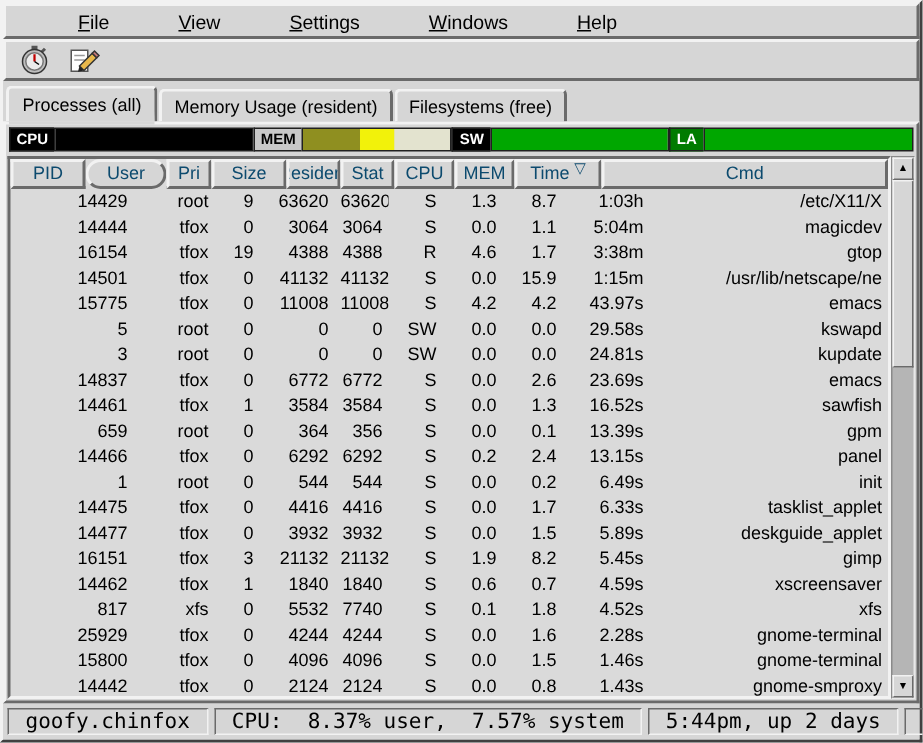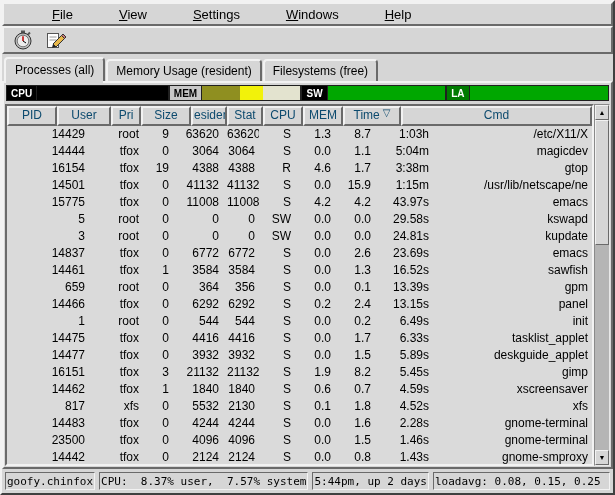--- a/index.html
+++ b/index.html
@@ -47,40 +47,40 @@
   .clist { flex:1; min-width:0; display:flex; flex-direction:column; background:#dadada;
            border:2px solid; border-color:#6a6a6a #f2f2f2 #f2f2f2 #6a6a6a; }
   .table-header { flex:0 0 20px; display:flex; }
   .th { display:flex; align-items:flex-start; justify-content:center; gap:3px; font-size:12px; color:#0c4a6e;
         background:#d6d6d6; border:2px solid; border-color:#f2f2f2 #6a6a6a #6a6a6a #f2f2f2;
         overflow:hidden; white-space:nowrap; cursor:default; }
   .sort { font-size:10px; line-height:10px; }
   .table-body { flex:1; overflow:hidden; font-size:12px; color:#000;margin-left:32px; }
   .tr { display:flex; height:17px; line-height:17px; }
   .td { white-space:nowrap; overflow:hidden; padding:0 4px; }
-  .col0 { width:50px; } .col1 { width:54px; } .col2 { width:30px; } .col3 { width:50px; }
+  .col0 { width:50px; } .col1 { width:54px;border-radius:10px; } .col2 { width:30px; } .col3 { width:50px; }
   .col4 { width:36px; } .col5 { width:36px; } .col6 { width:40px; } .col7 { width:40px; }
   .col8 { width:58px; } .col9 { flex:1; min-width:0; }
   .td.col0,.td.col2,.td.col3,.td.col4,.td.col6,.td.col7,.td.col8 { text-align:right; }
   .td.col1,.td.col5,.td.col9 { text-align:right; }
 
   
   .vscroll { flex:0 0 16px; display:flex; flex-direction:column; background:#b5b5b5;
              border:1px solid; border-color:#8a8a8a #e8e8e8 #e8e8e8 #8a8a8a; }
   .scroll-btn { flex:0 0 15px; display:flex; align-items:center; justify-content:center;
                 background:#d6d6d6; border:1px solid; border-color:#f2f2f2 #6a6a6a #6a6a6a #f2f2f2;
                 font-size:7px; color:#000; padding:0; }
   .scroll-trough { flex:1; position:relative; }
   .scroll-thumb { position:absolute; left:0; top:0; width:100%; height:38%;
                   background:#d6d6d6; border:1px solid; border-color:#f2f2f2 #6a6a6a #6a6a6a #f2f2f2; }
 
   
   .statusbar { flex:0 0 24px; display:flex; align-items:center; gap:4px; padding:2px 3px; background:#d6d6d6; }
-  .status-panel { height:18px; display:flex; align-items:center; padding:0 1px; white-space:pre;
-                  font-family:"DejaVu Sans Mono",monospace; font-size:11px; color:#000;
+  .status-panel { height:18px; display:flex; align-items:center; padding:0 11px; white-space:pre;
+                  font-family:"DejaVu Sans Mono",monospace; font-size:14px; color:#000;
                   border:1px solid; border-color:#6a6a6a #f2f2f2 #f2f2f2 #6a6a6a; }
   .status-panel:last-child { flex:1; }
 </style>
 </head>
 <body>
 
 <div class="window">
 
   <div class="menubar">
       <div class="menu-item"><span class="u">F</span>ile</div>
@@ -376,41 +376,41 @@
               <div class="td col6">0.6</div>
               <div class="td col7">0.7</div>
               <div class="td col8">4.59s</div>
               <div class="td col9">xscreensaver</div>
             </div>
             <div class="tr">
               <div class="td col0">817</div>
               <div class="td col1">xfs</div>
               <div class="td col2">0</div>
               <div class="td col3">5532</div>
-              <div class="td col4">2130</div>
+              <div class="td col4">7740</div>
               <div class="td col5">S</div>
               <div class="td col6">0.1</div>
               <div class="td col7">1.8</div>
               <div class="td col8">4.52s</div>
               <div class="td col9">xfs</div>
             </div>
             <div class="tr">
-              <div class="td col0">14483</div>
+              <div class="td col0">25929</div>
               <div class="td col1">tfox</div>
               <div class="td col2">0</div>
               <div class="td col3">4244</div>
               <div class="td col4">4244</div>
               <div class="td col5">S</div>
               <div class="td col6">0.0</div>
               <div class="td col7">1.6</div>
               <div class="td col8">2.28s</div>
               <div class="td col9">gnome-terminal</div>
             </div>
             <div class="tr">
-              <div class="td col0">23500</div>
+              <div class="td col0">15800</div>
               <div class="td col1">tfox</div>
               <div class="td col2">0</div>
               <div class="td col3">4096</div>
               <div class="td col4">4096</div>
               <div class="td col5">S</div>
               <div class="td col6">0.0</div>
               <div class="td col7">1.5</div>
               <div class="td col8">1.46s</div>
               <div class="td col9">gnome-terminal</div>
             </div>

